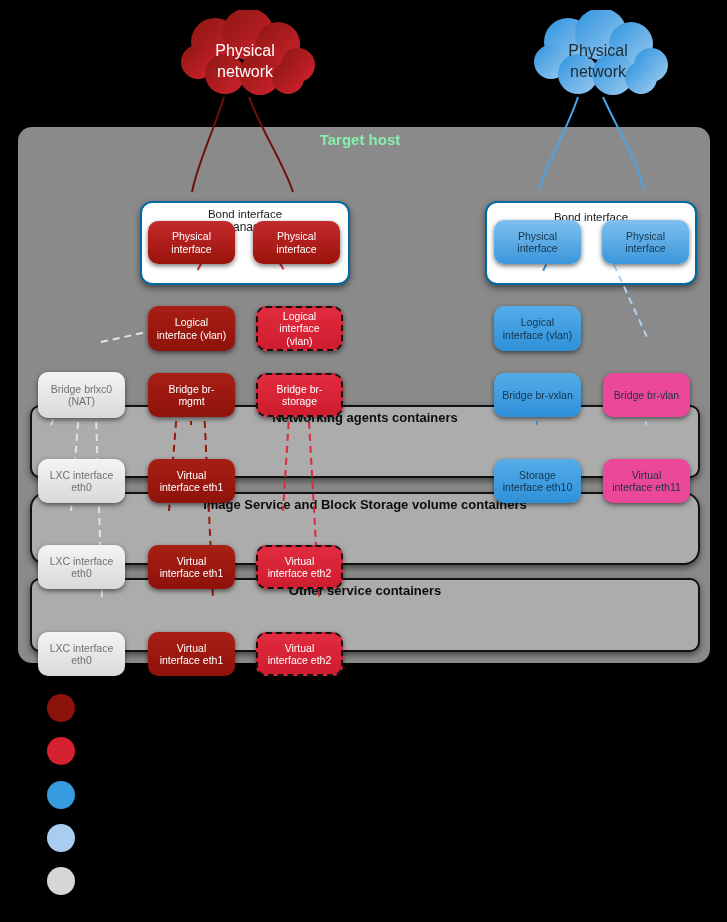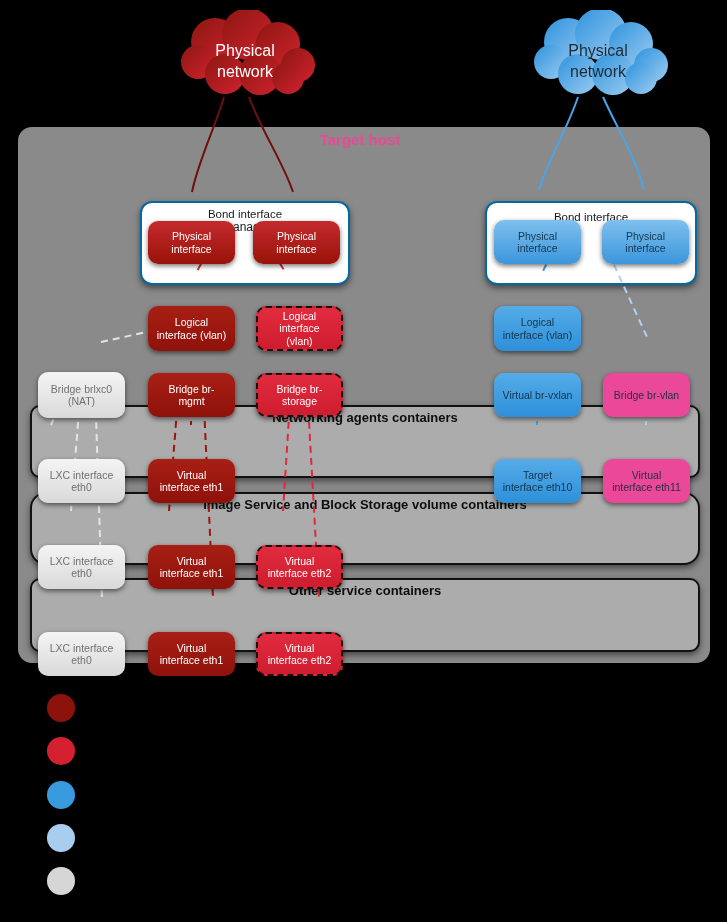--- a/index.html
+++ b/index.html
@@ -2,21 +2,21 @@
 <html><head>
 <meta charset="utf-8">
 <style>
   html,body{margin:0;padding:0;background:#000;width:727px;height:922px;
     font-family:"Liberation Sans",sans-serif;position:relative;overflow:hidden;}
   .abs{position:absolute;}
   
   #host{left:18px;top:127px;width:692px;height:536px;background:#8A8A8A;
     border-radius:14px;box-shadow:0 4px 8px rgba(0,0,0,.6);z-index:0;}
   #host-title{left:260px;top:131px;width:200px;text-align:center;font-size:15px;
-    font-weight:bold;color:#ec4899;z-index:3;}
+    font-weight:bold;color:#86efac;z-index:3;}
   
   .bond{background:#fff;border:2px solid #0369a1;border-radius:12px;z-index:1;
     box-shadow:0 3px 6px rgba(0,0,0,.5);box-sizing:border-box;margin-top:45px;}
   .bond-title{width:100%;text-align:center;font-size:11.5px;color:#1a1a1a;}
   
   .node{width:87px;border-radius:10px;display:flex;align-items:center;justify-content:center;
     text-align:center;font-size:10.5px;line-height:1.18;z-index:3;
     box-shadow:0 2px 5px rgba(0,0,0,.55);box-sizing:border-box;padding:2px 8px;margin-top:32px;}
   .darkred{background:linear-gradient(180deg,#A81F14,#8E120B);color:#fff;}
   .redphys{background:linear-gradient(180deg,#C42A2E,#991309);color:#fff;}
@@ -139,29 +139,29 @@
 <div class="abs node bluephys" style="left:494px;top:188px;height:44px;">Physical interface</div>
 <div class="abs node bluephys" style="left:602px;top:188px;height:44px;">Physical interface</div>
 
 <div class="abs node darkred" style="left:148px;top:274px;height:45px;">Logical interface (vlan)</div>
 <div class="abs node red" style="left:256px;top:274px;height:45px;">Logical interface (vlan)</div>
 <div class="abs node blue" style="left:494px;top:274px;height:45px;">Logical interface (vlan)</div>
 
 <div class="abs node gray" style="left:38px;top:340px;height:46px;">Bridge brlxc0 (NAT)</div>
 <div class="abs node darkred" style="left:148px;top:341px;height:44px;">Bridge br-mgmt</div>
 <div class="abs node red" style="left:256px;top:341px;height:44px;">Bridge br-storage</div>
-<div class="abs node blue" style="left:494px;top:341px;height:44px;">Virtual br-vxlan</div>
+<div class="abs node blue" style="left:494px;top:341px;height:44px;">Bridge br-vxlan</div>
 <div class="abs node lblue" style="left:603px;top:341px;height:44px;">Bridge br-vlan</div>
 
 <div class="abs section" style="top:405px;height:73px;">
   <div class="section-title">Networking agents containers</div>
 </div>
 <div class="abs node gray" style="left:38px;top:427px;height:44px;">LXC interface eth0</div>
 <div class="abs node darkred" style="left:148px;top:427px;height:44px;">Virtual interface eth1</div>
-<div class="abs node blue" style="left:494px;top:427px;height:44px;">Target interface eth10</div>
+<div class="abs node blue" style="left:494px;top:427px;height:44px;">Storage interface eth10</div>
 <div class="abs node lblue" style="left:603px;top:427px;height:44px;border-radius:10px;">Virtual interface eth11</div>
 
 <div class="abs section" style="top:492px;height:73px;border-radius:16px;">
   <div class="section-title">Image Service and Block Storage volume containers</div>
 </div>
 <div class="abs node gray" style="left:38px;top:513px;height:44px;">LXC interface eth0</div>
 <div class="abs node darkred" style="left:148px;top:513px;height:44px;">Virtual interface eth1</div>
 <div class="abs node red" style="left:256px;top:513px;height:44px;">Virtual interface eth2</div>
 
 <div class="abs section" style="top:578px;height:74px;">

